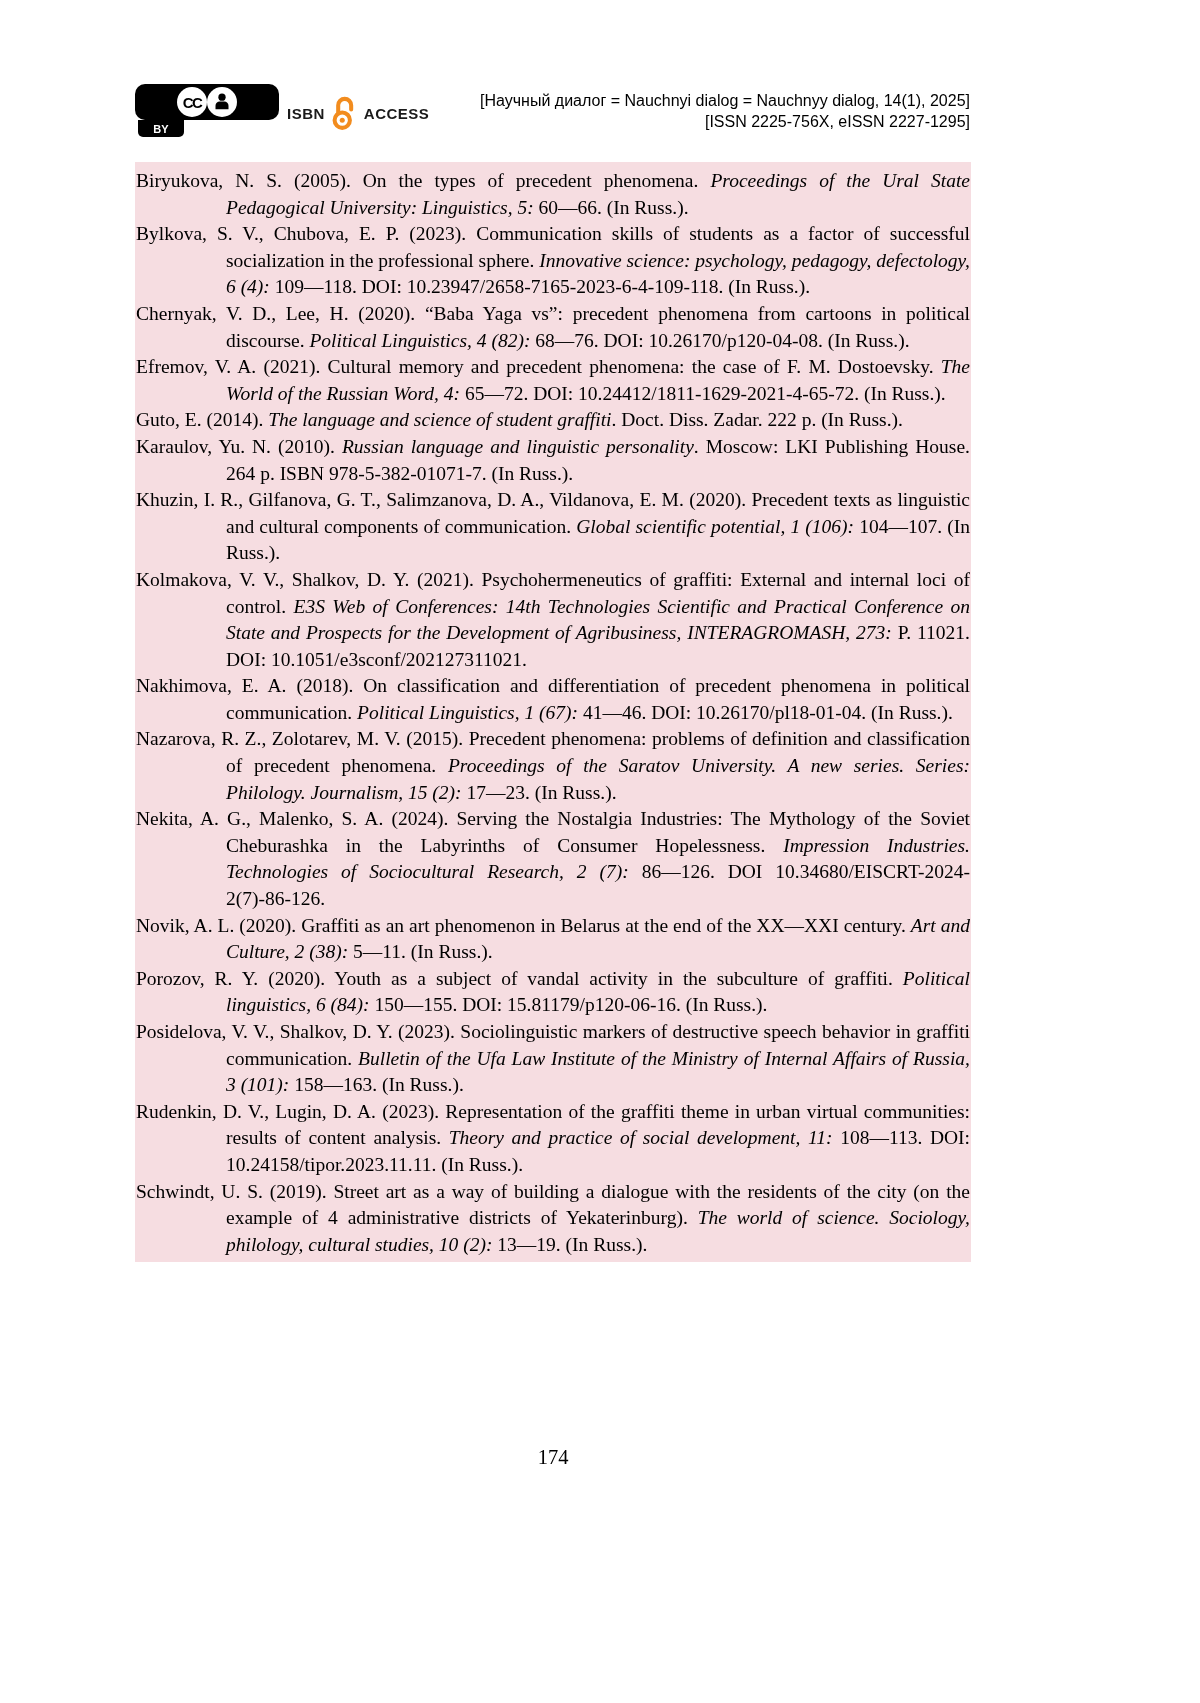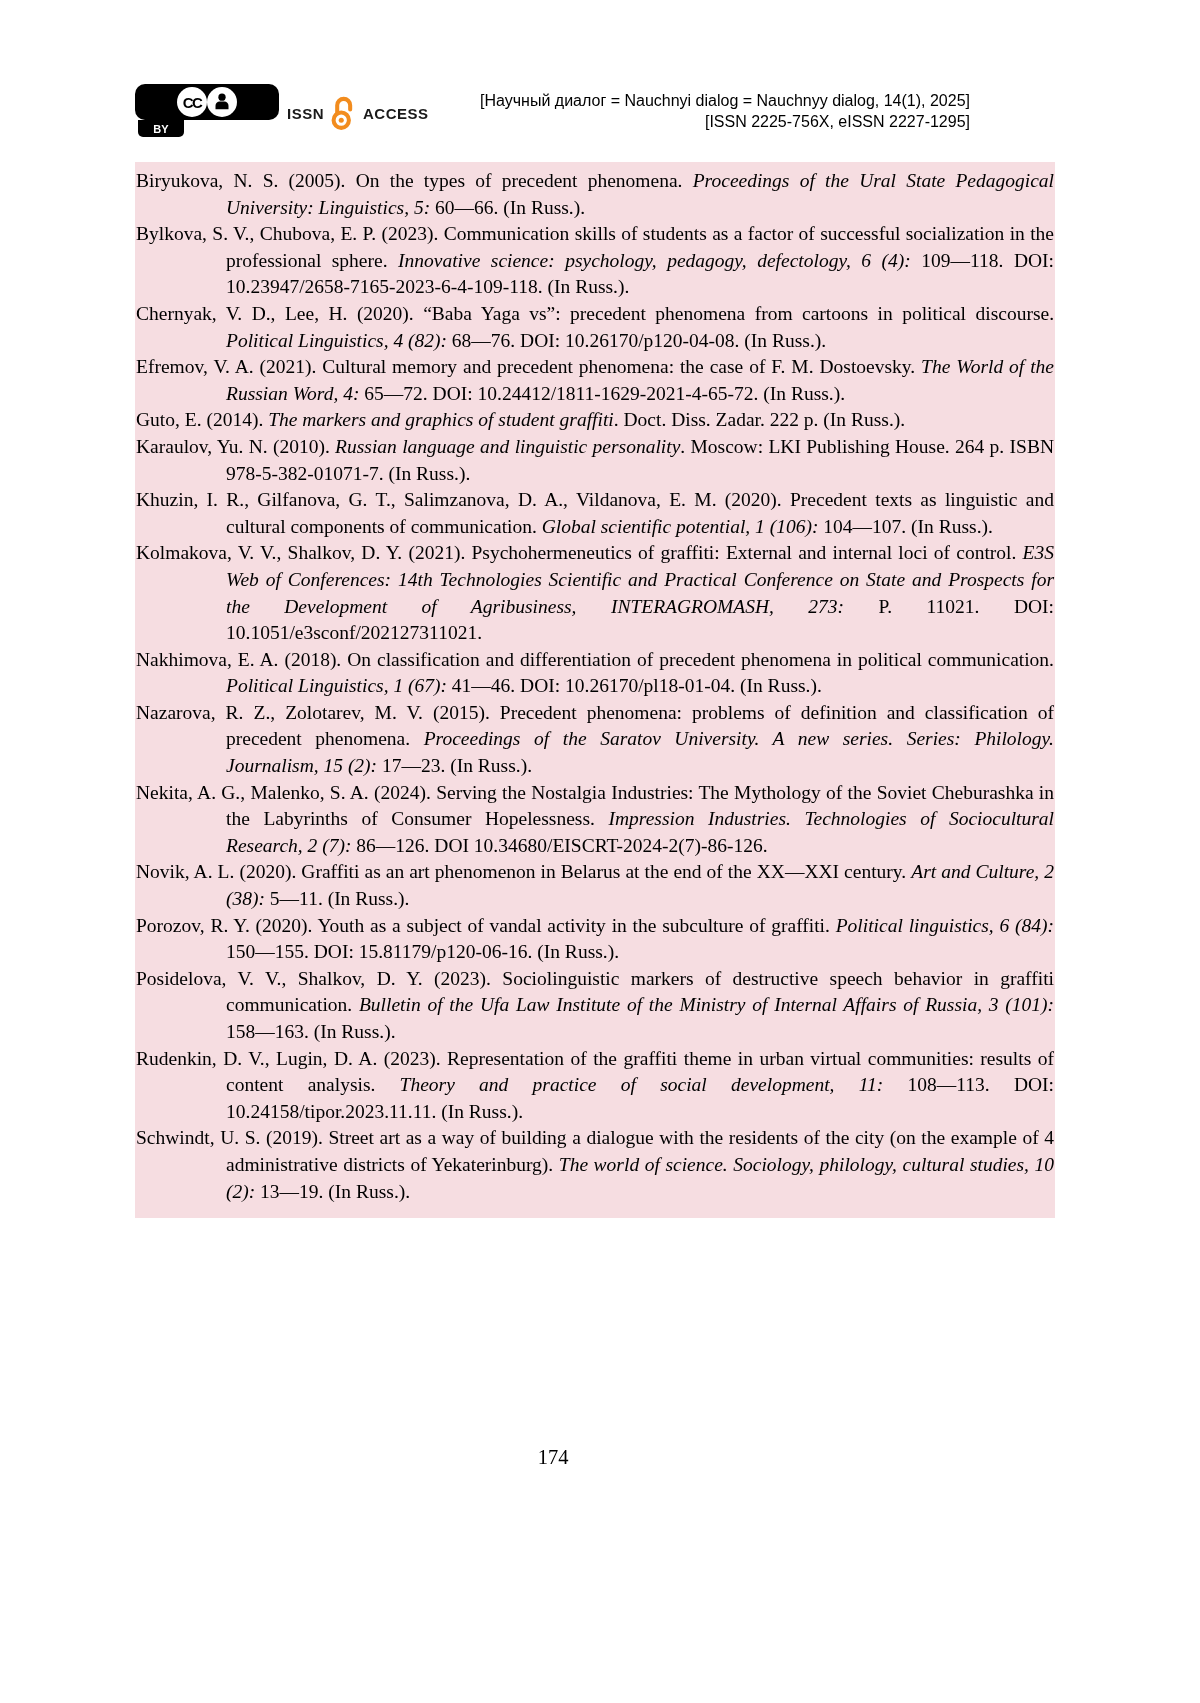--- a/index.html
+++ b/index.html
@@ -45,22 +45,22 @@
   .oa-fill { fill: var(--accent, #f28c1e); }
 
   .journal-info {
     position: absolute; right: 230px; top: 90px; text-align: right;
     font-family: "Liberation Sans", sans-serif; font-size: 16px;
     line-height: 21px; color: #000;
   }
 
   
   .references {
-    position: absolute; left: 135px; top: 162px; width: 920px;
-    padding: 6px 1px 13px 1px;
+    position: absolute; left: 135px; top: 162px; width: 836px;
+    padding: 6px 1px 4px 1px;
     background: var(--highlight, #f6dde1);
   }
   .ref {
     margin: 0;
     padding-left: 90px;
     text-indent: -90px;
     text-align: justify;
     font-size: 19.5px;
     line-height: 26.6px;
   }
@@ -83,40 +83,40 @@
         <circle cx="15" cy="15" r="14" fill="#ffffff"></circle>
         <circle cx="15" cy="9.5" r="4.2" fill="#000000"></circle>
         <path d="M7.5 23.5 v-4.2 a4.8 4.8 0 0 1 4.8-4.8 h5.4 a4.8 4.8 0 0 1 4.8 4.8 v4.2 z" fill="#000000"></path>
       </svg>
     </span>
   </div>
   <div class="cc-by-tab">BY</div>
 </div>
 
 <div class="oa-logo">
-  <span>ISSN</span>
+  <span>ISBN</span>
   <svg class="oa-lock" viewBox="0 0 30 38">
     <path class="oa-stroke" d="M8 19 V10.5 a7.2 7.2 0 0 1 14.4 0 V15" stroke-width="4.5" stroke-linecap="round"></path>
     <circle class="oa-stroke" cx="12.5" cy="27" r="8.5" stroke-width="4.5"></circle>
     <circle class="oa-fill" cx="12.5" cy="27" r="2.8"></circle>
   </svg>
   <span>ACCESS</span>
 </div>
 
 <div class="journal-info">
   <div>[Научный диалог = Nauchnyi dialog = Nauchnyy dialog, 14(1), 2025]</div>
   <div>[ISSN 2225-756X, eISSN 2227-1295]</div>
 </div>
 
 <main class="references" id="refs">
     <p class="ref"><span>Biryukova, N. S. (2005). On the types of precedent phenomena. </span><em>Proceedings of the Ural State Pedagogical University: Linguistics, 5:</em><span> 60—66. (In Russ.).</span></p>
     <p class="ref"><span>Bylkova, S. V., Chubova, E. P. (2023). Communication skills of students as a factor of successful socialization in the professional sphere. </span><em>Innovative science: psychology, pedagogy, defectology, 6 (4):</em><span> 109—118. DOI: 10.23947/2658-7165-2023-6-4-109-118. (In Russ.).</span></p>
     <p class="ref"><span>Chernyak, V. D., Lee, H. (2020). “Baba Yaga vs”: precedent phenomena from cartoons in political discourse. </span><em>Political Linguistics, 4 (82):</em><span> 68—76. DOI: 10.26170/p120-04-08. (In Russ.).</span></p>
     <p class="ref"><span>Efremov, V. A. (2021). Cultural memory and precedent phenomena: the case of F. M. Dostoevsky. </span><em>The World of the Russian Word, 4:</em><span> 65—72. DOI: 10.24412/1811-1629-2021-4-65-72. (In Russ.).</span></p>
-    <p class="ref"><span>Guto, E. (2014). </span><em>The markers and graphics of student graffiti</em><span>. Doct. Diss. Zadar. 222 p. (In Russ.).</span></p>
+    <p class="ref"><span>Guto, E. (2014). </span><em>The language and science of student graffiti</em><span>. Doct. Diss. Zadar. 222 p. (In Russ.).</span></p>
     <p class="ref"><span>Karaulov, Yu. N. (2010). </span><em>Russian language and linguistic personality</em><span>. Moscow: LKI Publishing House. 264 p. ISBN 978-5-382-01071-7. (In Russ.).</span></p>
     <p class="ref"><span>Khuzin, I. R., Gilfanova, G. T., Salimzanova, D. A., Vildanova, E. M. (2020). Precedent texts as linguistic and cultural components of communication. </span><em>Global scientific potential, 1 (106):</em><span> 104—107. (In Russ.).</span></p>
     <p class="ref"><span>Kolmakova, V. V., Shalkov, D. Y. (2021). Psychohermeneutics of graffiti: External and internal loci of control. </span><em>E3S Web of Conferences: 14th Technologies Scientific and Practical Conference on State and Prospects for the Development of Agribusiness, INTERAGROMASH, 273:</em><span> P. 11021. DOI: 10.1051/e3sconf/202127311021.</span></p>
     <p class="ref"><span>Nakhimova, E. A. (2018). On classification and differentiation of precedent phenomena in political communication. </span><em>Political Linguistics, 1 (67):</em><span> 41—46. DOI: 10.26170/pl18-01-04. (In Russ.).</span></p>
     <p class="ref"><span>Nazarova, R. Z., Zolotarev, M. V. (2015). Precedent phenomena: problems of definition and classification of precedent phenomena. </span><em>Proceedings of the Saratov University. A new series. Series: Philology. Journalism, 15 (2):</em><span> 17—23. (In Russ.).</span></p>
     <p class="ref"><span>Nekita, A. G., Malenko, S. A. (2024). Serving the Nostalgia Industries: The Mythology of the Soviet Cheburashka in the Labyrinths of Consumer Hopelessness. </span><em>Impression Industries. Technologies of Sociocultural Research, 2 (7):</em><span> 86—126. DOI 10.34680/EISCRT-2024-2(7)-86-126.</span></p>
     <p class="ref"><span>Novik, A. L. (2020). Graffiti as an art phenomenon in Belarus at the end of the XX—XXI century. </span><em>Art and Culture, 2 (38):</em><span> 5—11. (In Russ.).</span></p>
     <p class="ref"><span>Porozov, R. Y. (2020). Youth as a subject of vandal activity in the subculture of graffiti. </span><em>Political linguistics, 6 (84):</em><span> 150—155. DOI: 15.81179/p120-06-16. (In Russ.).</span></p>
     <p class="ref"><span>Posidelova, V. V., Shalkov, D. Y. (2023). Sociolinguistic markers of destructive speech behavior in graffiti communication. </span><em>Bulletin of the Ufa Law Institute of the Ministry of Internal Affairs of Russia, 3 (101):</em><span> 158—163. (In Russ.).</span></p>
     <p class="ref"><span>Rudenkin, D. V., Lugin, D. A. (2023). Representation of the graffiti theme in urban virtual communities: results of content analysis. </span><em>Theory and practice of social development, 11:</em><span> 108—113. DOI: 10.24158/tipor.2023.11.11. (In Russ.).</span></p>

